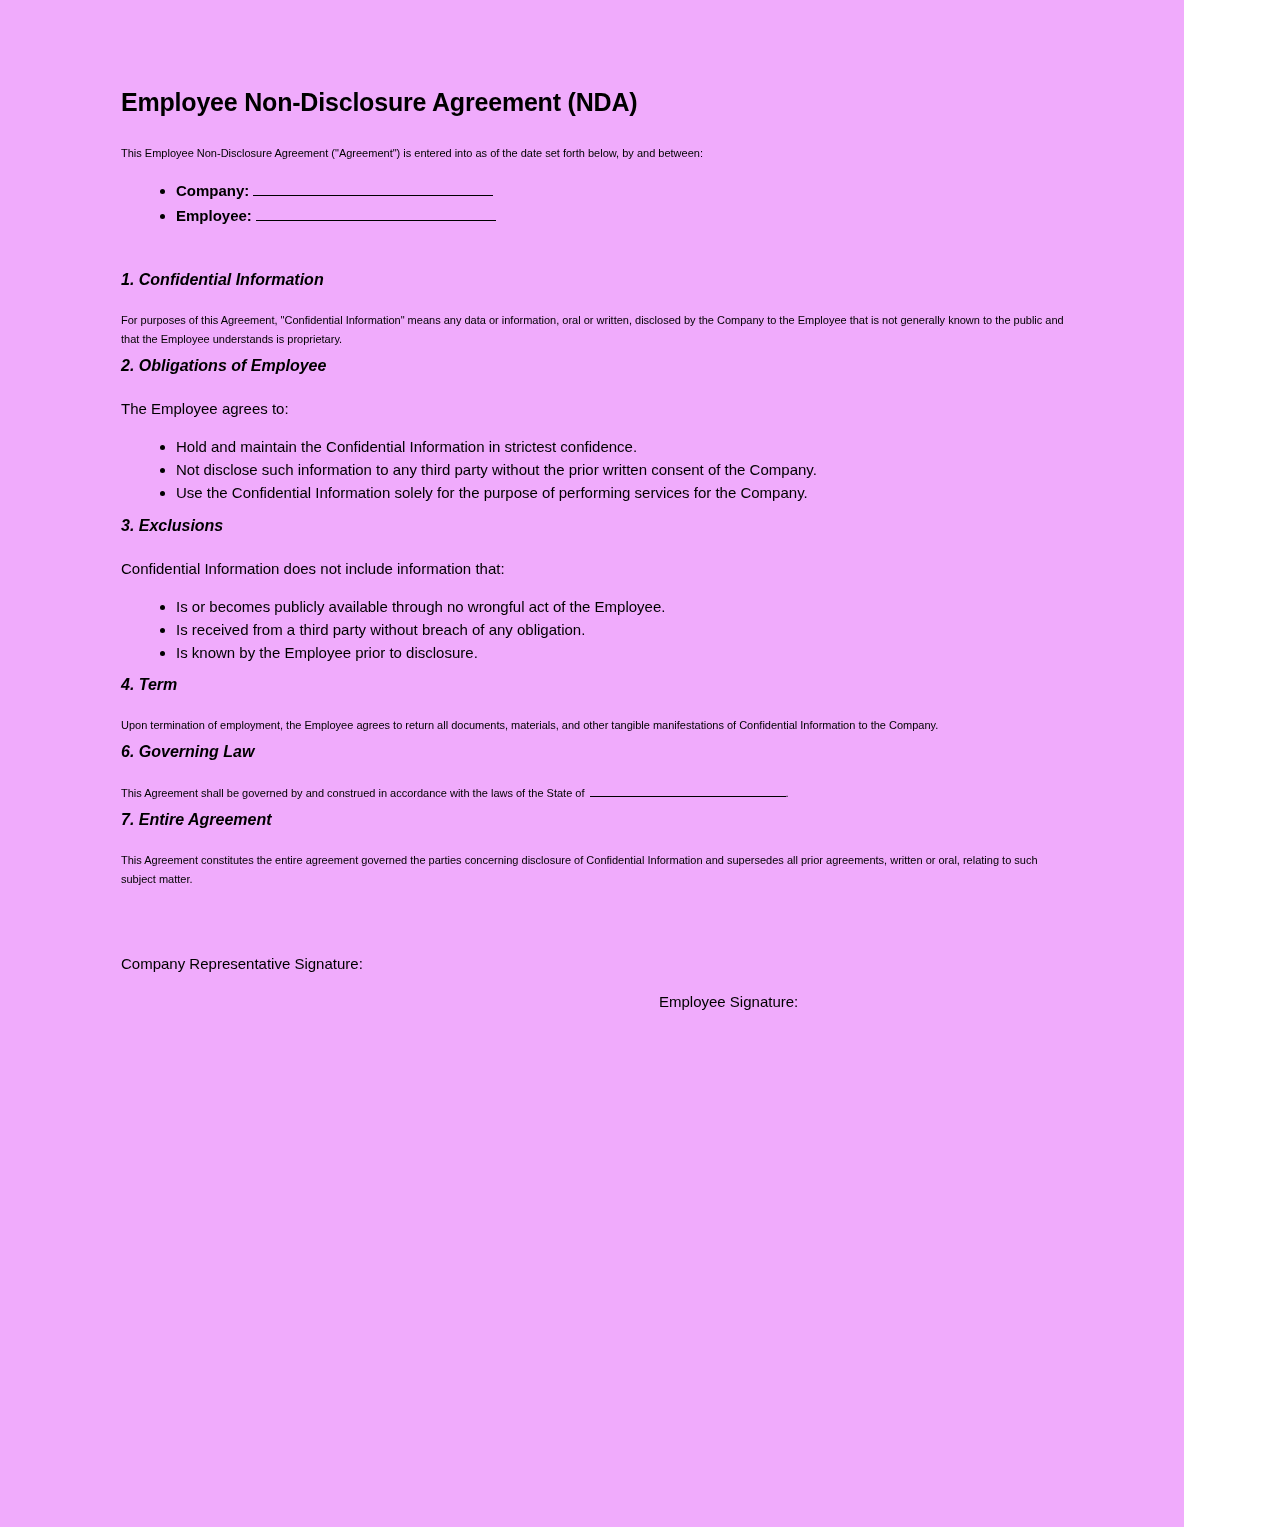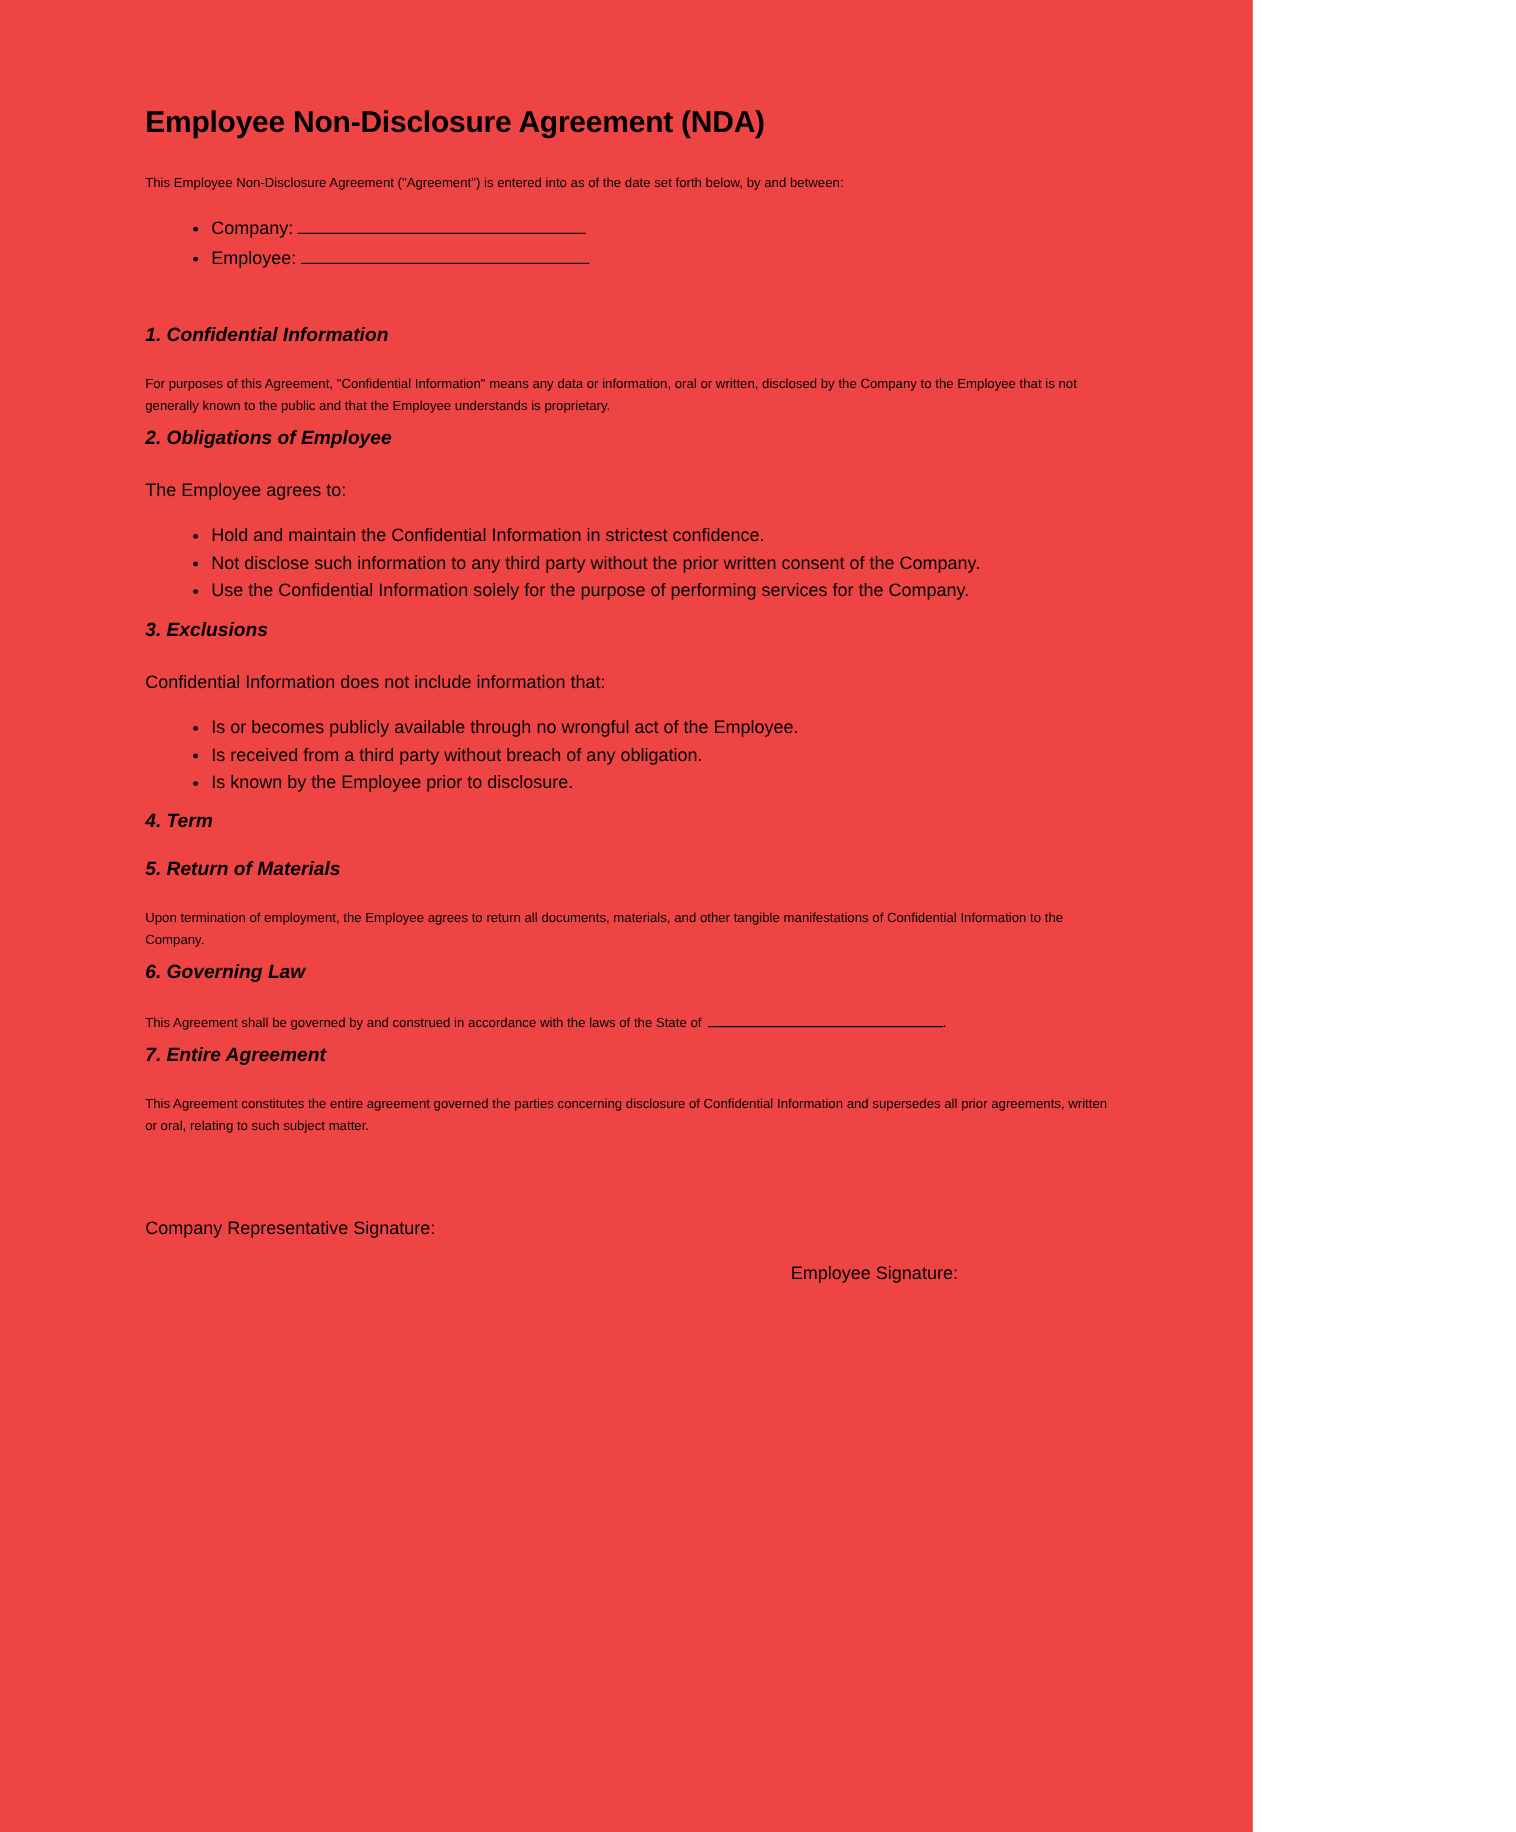--- a/index.html
+++ b/index.html
@@ -8,25 +8,25 @@
     background: #ffffff;
   }
   body {
     width: 1263px;
     min-height: 1527px;
     font-family: "Liberation Sans", sans-serif;
     color: #000000;
     -webkit-font-smoothing: antialiased;
   }
   .page {
-    width: 1044px;
+    width: 1184px;
     min-height: 1527px;
     box-sizing: border-box;
     padding: 88px 120px 40px 121px;
-    background: #ef4444;
+    background: #f0abfc;
   }
   h1.doc-title {
     font-size: 25px;
     font-weight: bold;
     margin: 0 0 28px 0;
     letter-spacing: -0.2px;
   }
   p.intro {
     font-size: 11px;
     line-height: 1.55;
@@ -36,21 +36,21 @@
     margin: 0 0 44px 0;
     padding-left: 55px;
     list-style: disc;
   }
   ul.party-list li {
     font-size: 15px;
     line-height: 1.5;
     margin: 0 0 2px 0;
   }
   ul.party-list li .label {
-    font-weight: normal;
+    font-weight: bold;
   }
   .blank-line {
     display: inline-block;
     border-bottom: 1px solid #000;
     height: 13px;
     vertical-align: baseline;
   }
   .blank-company { width: 240px; margin-left: 4px; }
   .blank-employee { width: 240px; margin-left: 4px; }
   .blank-state { width: 196px; margin-left: 2px; margin-right: 0px; }
@@ -138,21 +138,20 @@
       <li>Is received from a third party without breach of any obligation.</li>
       <li>Is known by the Employee prior to disclosure.</li>
     </ul>
   </div>
 
   <div class="section-block">
     <h2 class="section-title">4. Term</h2>
   </div>
 
   <div class="section-block">
-    <h2 class="section-title">5. Return of Materials</h2>
     <p class="body-text">Upon termination of employment, the Employee agrees to return all documents, materials, and other tangible manifestations of Confidential Information to the Company.</p>
   </div>
 
   <div class="section-block">
     <h2 class="section-title">6. Governing Law</h2>
     <p class="body-text"><span>This Agreement shall be governed by and construed in accordance with the laws of the State of</span> <span class="blank-line blank-state"></span><span>.</span></p>
   </div>
 
   <div class="section-block">
     <h2 class="section-title">7. Entire Agreement</h2>

